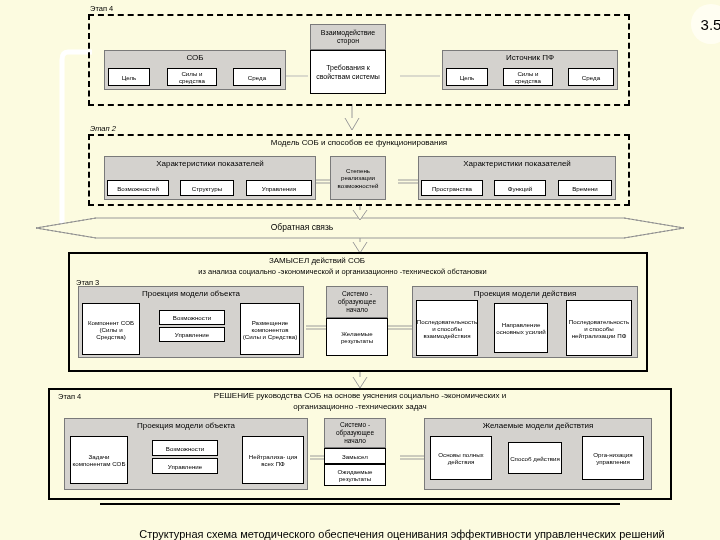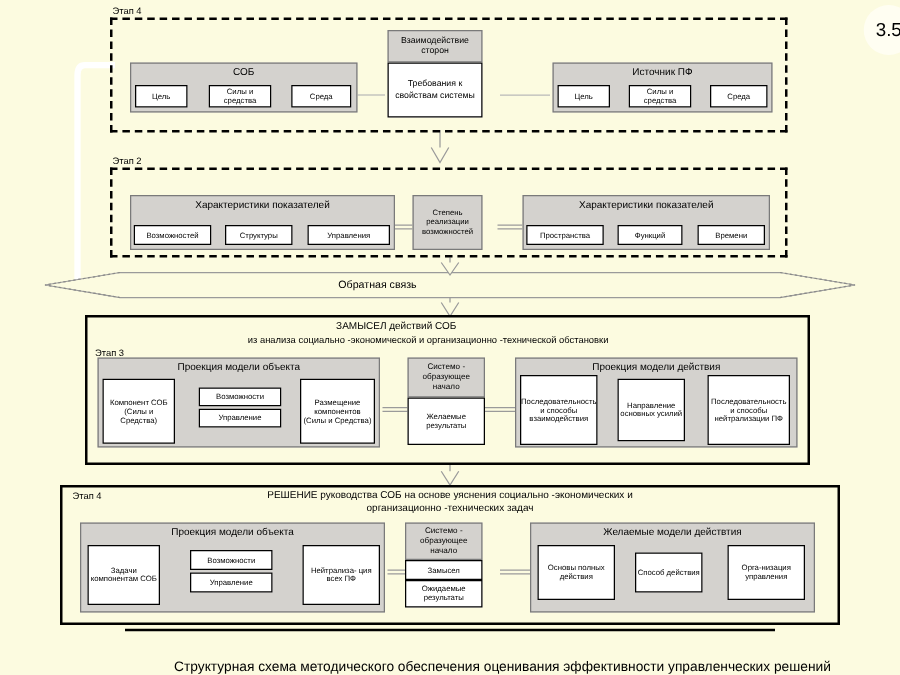--- a/index.html
+++ b/index.html
@@ -112,22 +112,23 @@
   <div class="hdr" style="left:310px;top:24px;width:76px;height:26px;">Взаимодействие сторон</div>
   <div class="white" style="left:310px;top:50px;width:76px;height:44px;font-size:7px;line-height:9px;">Требования к свойствам системы</div>
 
   <div class="grey" style="left:442px;top:50px;width:176px;height:40px;">
     <div class="grey-title">Источник ПФ</div>
   </div>
   <div class="white" style="left:446px;top:68px;width:42px;height:18px;">Цель</div>
   <div class="white" style="left:503px;top:68px;width:50px;height:18px;">Силы и средства</div>
   <div class="white" style="left:568px;top:68px;width:46px;height:18px;">Среда</div>
 
-  <div class="stage-label" style="left:88px;top:124px;">Этап 2</div>
+  <div class="stage-label" style="left:88px;top:124px;font-style:italic;">Этап 2</div>
   <div class="grp dashed" style="left:88px;top:134px;width:542px;height:72px;"></div>
+  <div class="titleline" style="left:88px;top:138px;width:542px;font-size:8px;">Модель СОБ и способов ее функционирования</div>
 
   <div class="grey" style="left:104px;top:156px;width:212px;height:44px;">
     <div class="grey-title">Характеристики показателей</div>
   </div>
   <div class="white" style="left:107px;top:180px;width:62px;height:16px;">Возможностей</div>
   <div class="white" style="left:180px;top:180px;width:54px;height:16px;">Структуры</div>
   <div class="white" style="left:246px;top:180px;width:66px;height:16px;">Управления</div>
 
   <div class="grey" style="left:330px;top:156px;width:56px;height:44px;display:flex;align-items:center;justify-content:center;text-align:center;font-size:6.2px;line-height:7.5px;">Степень реализации возможностей</div>
 

